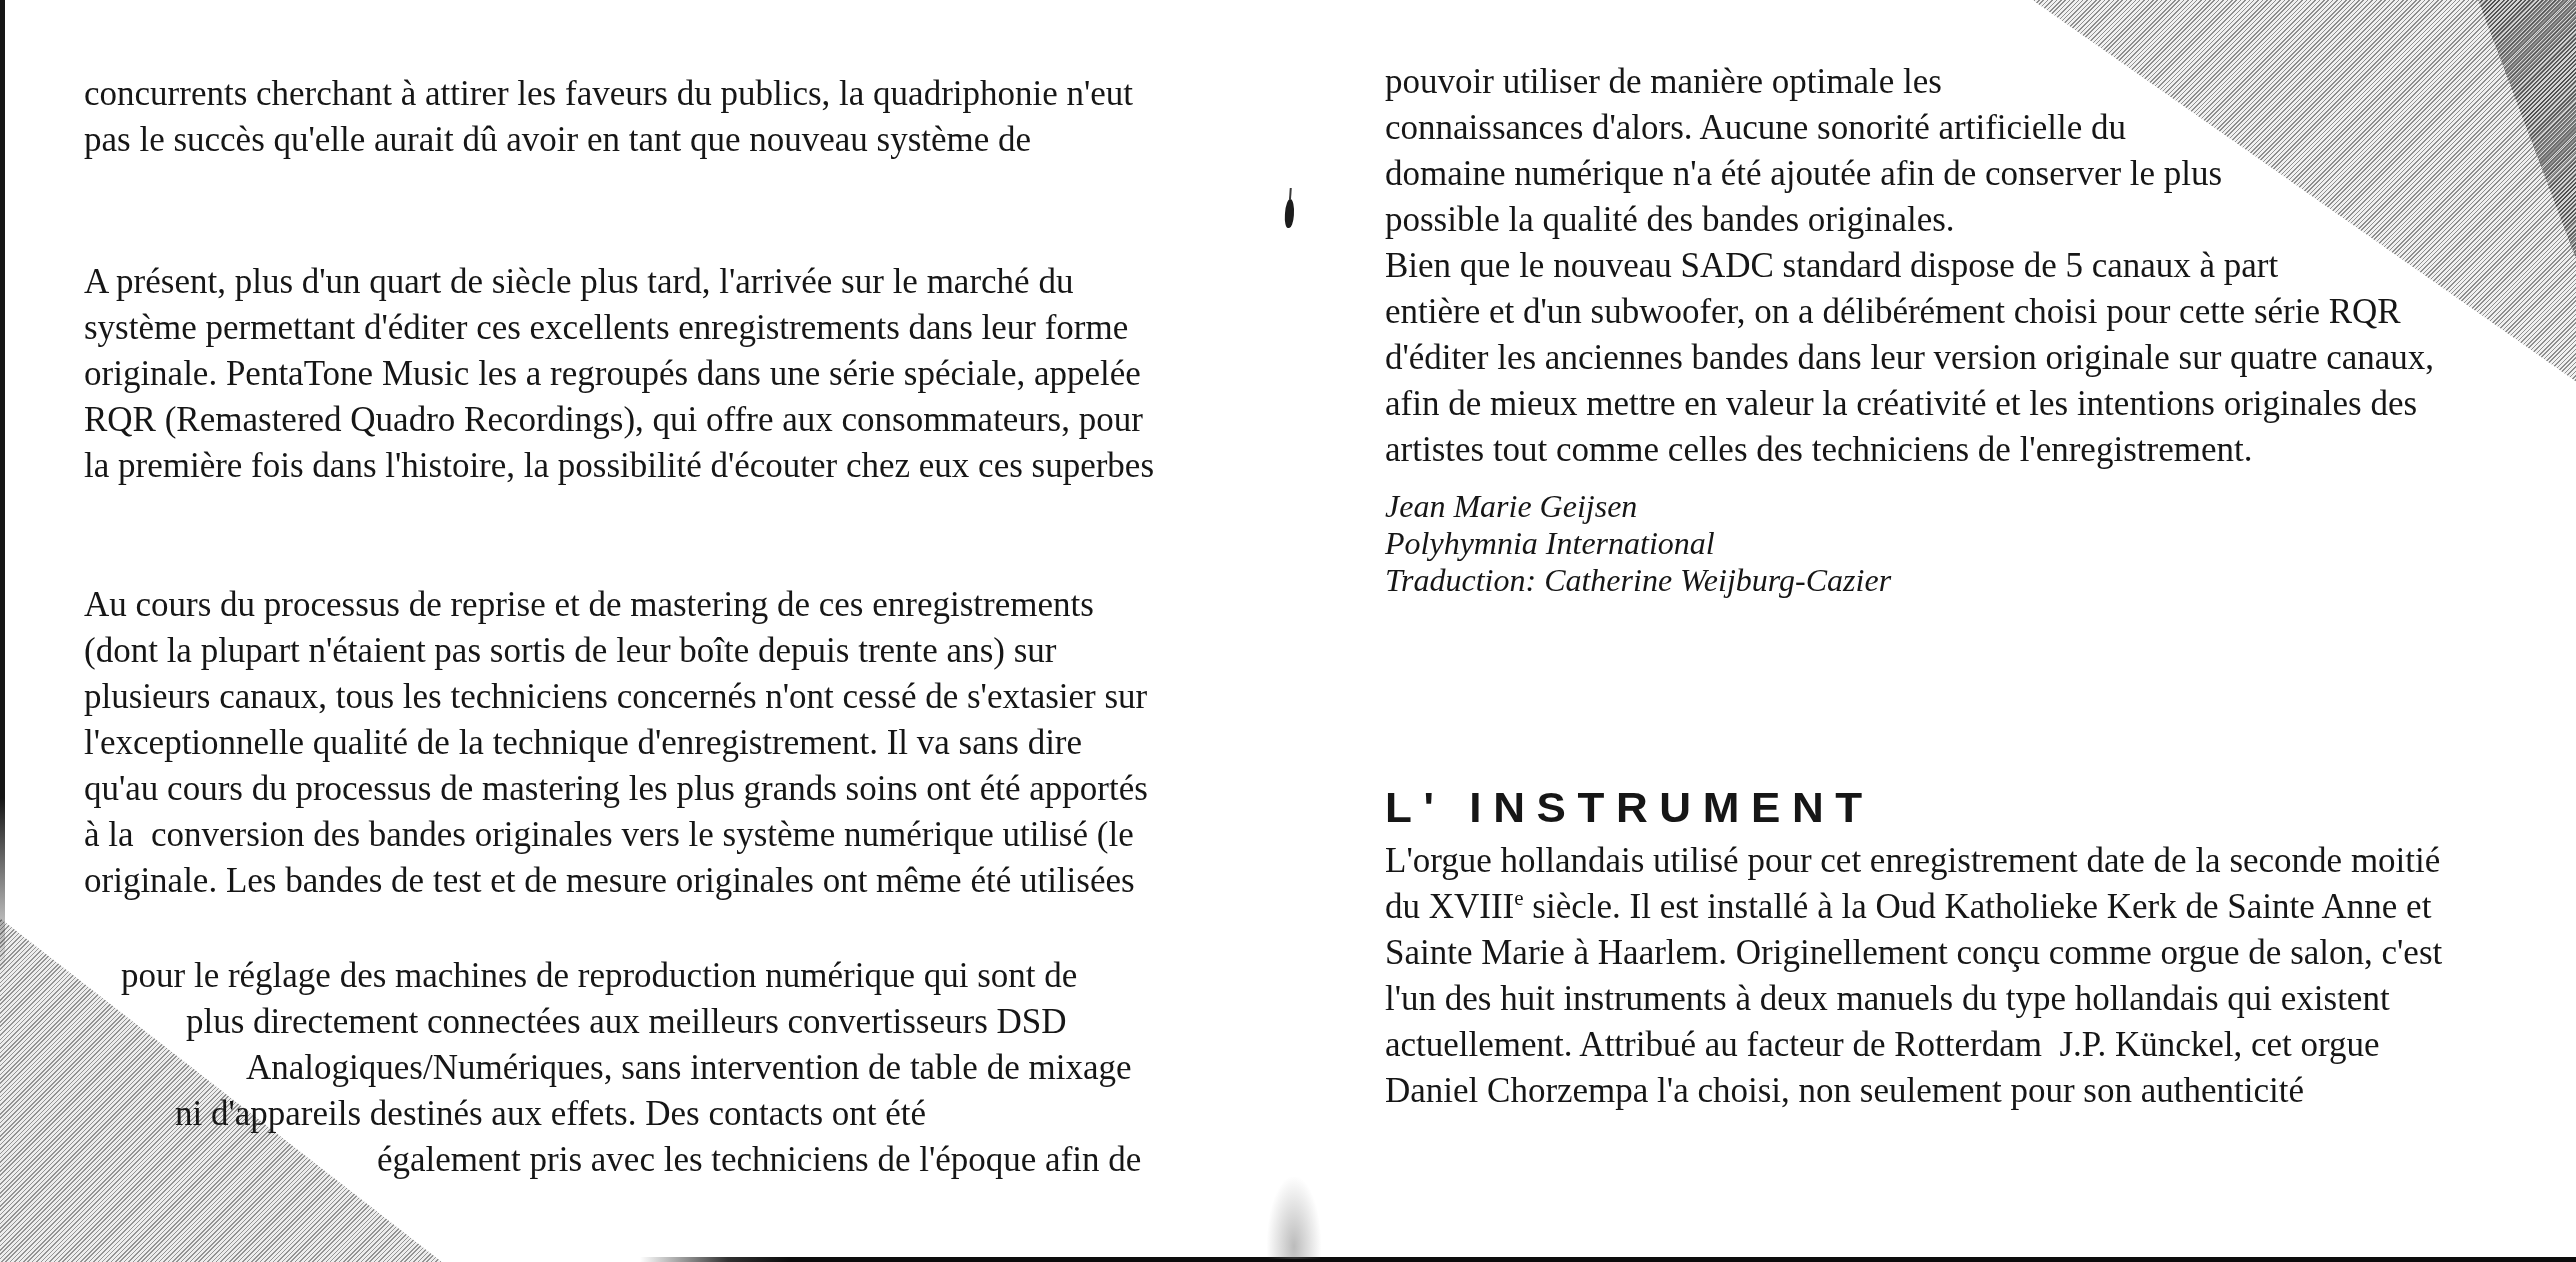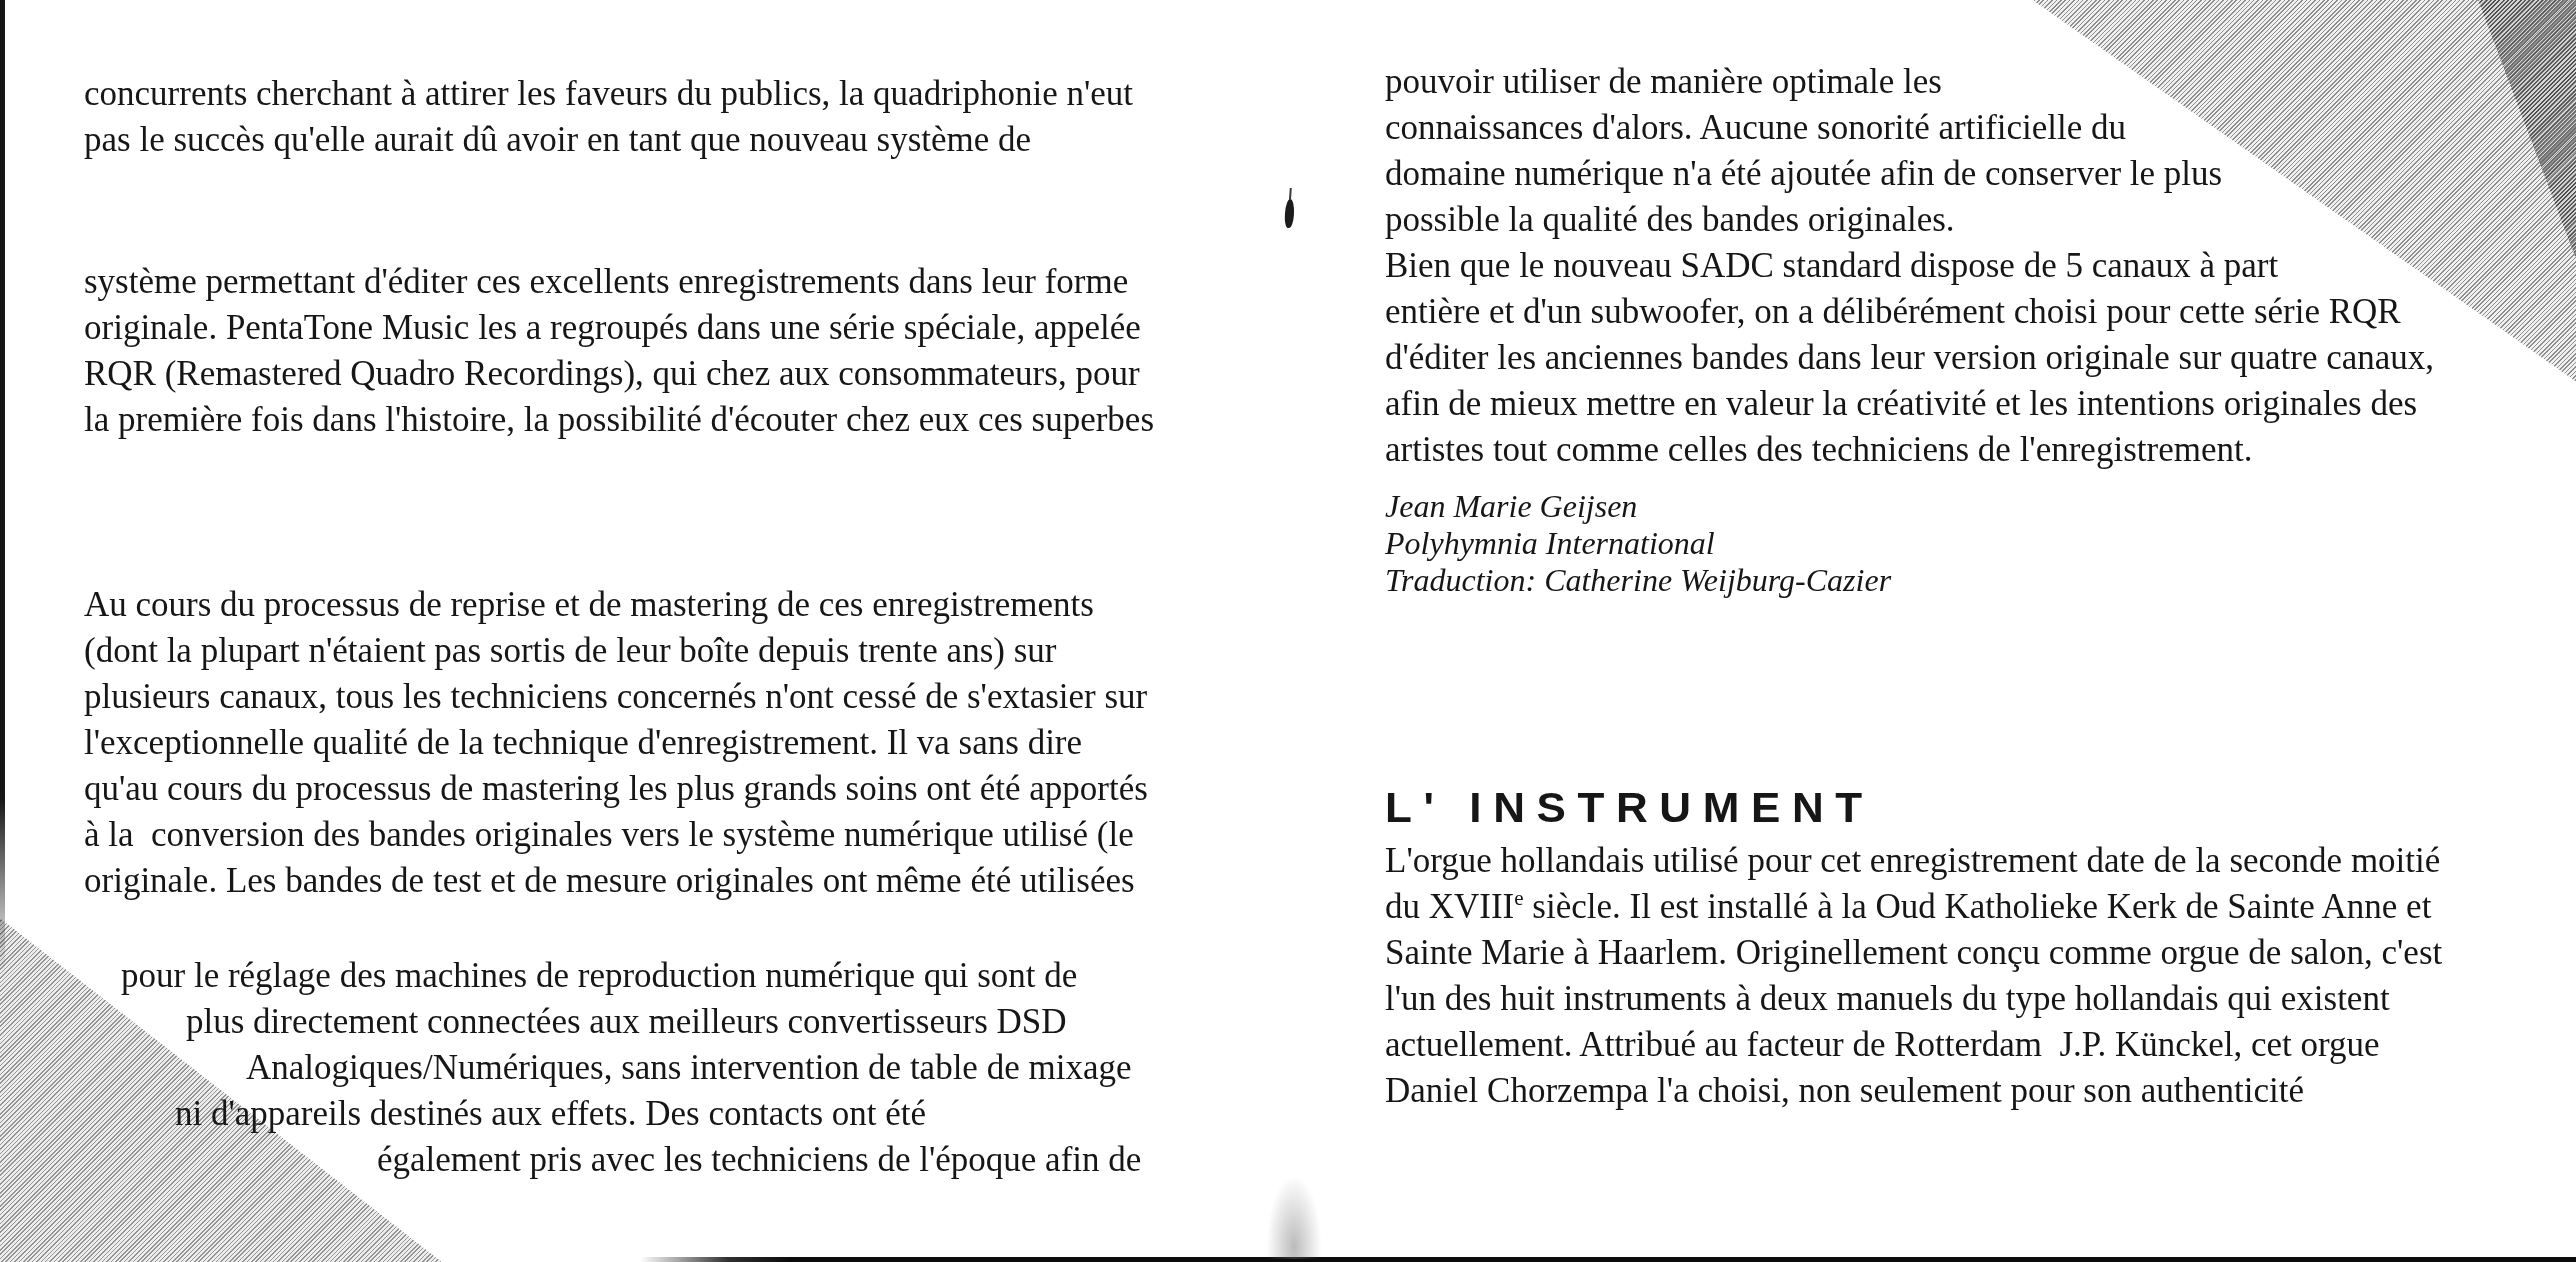--- a/index.html
+++ b/index.html
@@ -92,23 +92,24 @@
   <div class="bottom-bar"></div>
   <div class="fold-smudge"></div>
   <div class="ink-speck"></div>
 
   <div class="col left">
     <div class="block p1">
         <div class="line">concurrents cherchant à attirer les faveurs du publics, la quadriphonie n'eut</div>
         <div class="line">pas le succès qu'elle aurait dû avoir en tant que nouveau système de</div>
       </div>
     <div class="block p2">
+        <div class="line">A présent, plus d'un quart de siècle plus tard, l'arrivée sur le marché du</div>
         <div class="line">système permettant d'éditer ces excellents enregistrements dans leur forme</div>
         <div class="line">originale. PentaTone Music les a regroupés dans une série spéciale, appelée</div>
-        <div class="line">RQR (Remastered Quadro Recordings), qui chez aux consommateurs, pour</div>
+        <div class="line">RQR (Remastered Quadro Recordings), qui offre aux consommateurs, pour</div>
         <div class="line">la première fois dans l'histoire, la possibilité d'écouter chez eux ces superbes</div>
       </div>
     <div class="block p3">
         <div class="line">Au cours du processus de reprise et de mastering de ces enregistrements</div>
         <div class="line">(dont la plupart n'étaient pas sortis de leur boîte depuis trente ans) sur</div>
         <div class="line">plusieurs canaux, tous les techniciens concernés n'ont cessé de s'extasier sur</div>
         <div class="line">l'exceptionnelle qualité de la technique d'enregistrement. Il va sans dire</div>
         <div class="line">qu'au cours du processus de mastering les plus grands soins ont été apportés</div>
         <div class="line">à la  conversion des bandes originales vers le système numérique utilisé (le</div>
         <div class="line">originale. Les bandes de test et de mesure originales ont même été utilisées</div>

